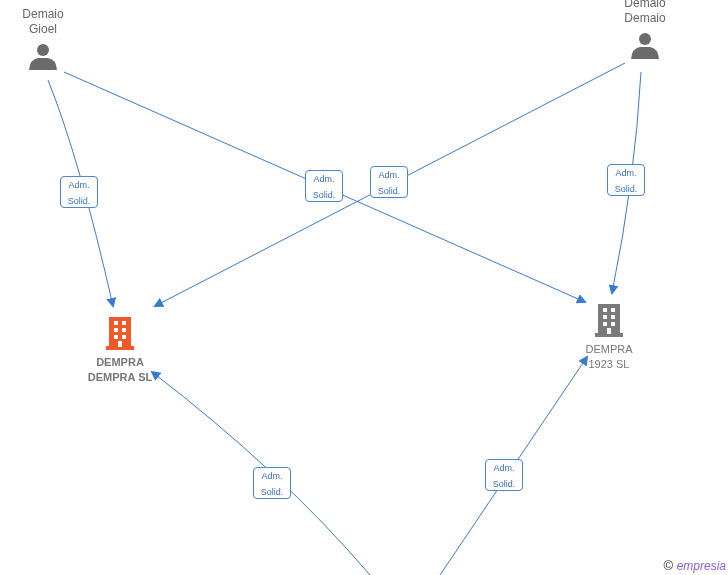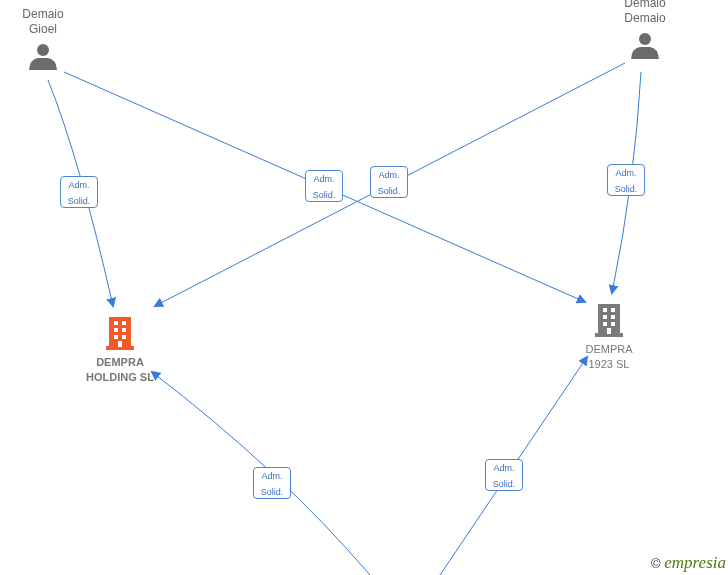--- a/index.html
+++ b/index.html
@@ -4,21 +4,21 @@
 <style>
   html, body { margin:0; padding:0; background:#ffffff; }
   body { width:728px; height:575px; position:relative; overflow:hidden; font-family:"Liberation Sans", sans-serif; }
   svg.edges { position:absolute; left:0; top:0; }
   .node { position:absolute; text-align:center; }
   .person-label { color:#666; font-size:12px; line-height:15px; }
   .company-label { color:#777; font-size:11px; font-weight:bold; line-height:15px; }
   .company-label.gray { font-weight:normal; }
   .edge-label { position:absolute; width:38px; height:32px; border:1px solid #4a86d4; border-radius:4px; background:#fff; color:#3a6fc0; font-size:9px; line-height:16px; text-align:center; box-sizing:border-box; padding-top:0px; }
   .footer { position:absolute; right:2px; bottom:2px; font-size:13px; color:#333; }
-  .footer .brand { font-style:italic; color:#4d7c0f; font-family:Liberation Serif, serif; font-size:17px; }
+  .footer .brand { font-style:italic; color:#8b5cf6; font-family:Liberation Sans, sans-serif; font-size:12px; }
 </style>
 </head>
 <body>
 
 <svg class="edges" width="728" height="575">
   <defs>
     <marker id="arr" markerWidth="10" markerHeight="10" refX="8" refY="5" orient="auto" markerUnits="userSpaceOnUse">
       <path d="M0,0 L10,5 L0,10 z" fill="#3a7bd5"></path>
     </marker>
   </defs>
@@ -58,21 +58,21 @@
       <rect x="9" y="6" width="4" height="4"></rect>
         <rect x="17" y="6" width="4" height="4"></rect>
       <rect x="9" y="13" width="4" height="4"></rect>
         <rect x="17" y="13" width="4" height="4"></rect>
       <rect x="9" y="20" width="4" height="4"></rect>
         <rect x="17" y="20" width="4" height="4"></rect>
       <rect x="13" y="26" width="4" height="6"></rect>
     </g>
   </svg>
   <div class="company-label">DEMPRA</div>
-  <div class="company-label">HOLDING  SL</div>
+  <div class="company-label">DEMPRA  SL</div>
 </div>
 
 <div class="node" style="left:569px;top:302px;width:80px;">
   <svg width="30" height="36" viewBox="0 0 30 36">
     <rect x="4" y="2" width="22" height="30" fill="#7a7a7a"></rect>
     <rect x="1" y="31" width="28" height="4" fill="#7a7a7a"></rect>
     <g fill="#fff">
       <rect x="9" y="6" width="4" height="4"></rect>
         <rect x="17" y="6" width="4" height="4"></rect>
       <rect x="9" y="13" width="4" height="4"></rect>

